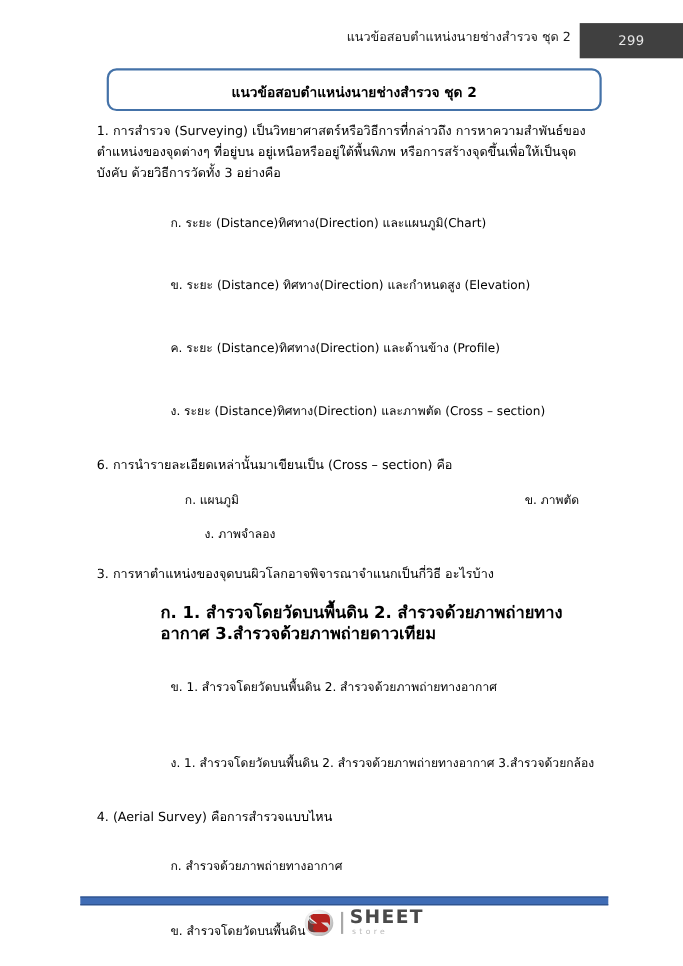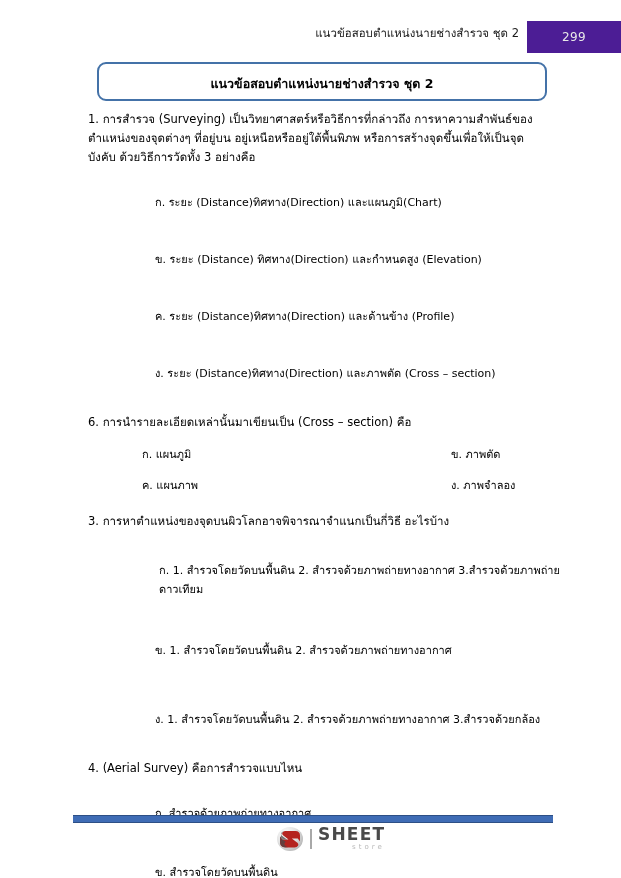--- a/index.html
+++ b/index.html
@@ -32,21 +32,21 @@
     line-height: 14px;
     white-space: nowrap;
     color: #1a1a1a;
   }
   .page-number-box {
     position: absolute;
     left: 527px;
     top: 21px;
     width: 94px;
     height: 32px;
-    background: #4c1d95;
+    background: #404040;
   }
   .page-number-text {
     position: absolute;
     width: 100%;
     top: 9px;
     text-align: center;
     color: #e8e8e8;
     font-size: 12px;
     letter-spacing: 0.3px;
   }
@@ -98,39 +98,39 @@
 
   .choice {
     font-size: 11px;
     font-weight: normal;
     line-height: 19px;
     margin: 13px;
     padding-left: 54px;
     width: 400px;
   }
   .choice-wrap {
-    font-size: 11px;
-    font-weight: normal;
-    line-height: 19px;
-    margin: 17px;
+    font-size: 15px;
+    font-weight: bold;
+    line-height: 19px;
+    margin: 4px;
     padding-left: 54px;
     width: 458px;
     box-sizing: border-box;
     text-indent: 0;
   }
   .choice-space { height: 12px; }
   .choice-space-lg { height: 14px; }
 
   .choice-row {
     display: flex;
     padding-left: 54px;
     font-size: 11px;
     line-height: 19px;
   }
-  .choice-col-a { width: 265px; flex: none; }
+  .choice-col-a { width: 265px; flex: none; margin-left: 26px; }
   .choice-col-b { flex: none; margin-left: 44px; }
 
   
   .footer-rule {
     position: absolute;
     left: 73px;
     top: 815px;
     width: 480px;
     height: 6px;
     background: #3f6cb5;
@@ -184,21 +184,20 @@
     color: #4a4a4a;
     letter-spacing: 1.2px;
     line-height: 17px;
   }
   .logo-store {
     font-size: 7px;
     color: #b9b9b9;
     letter-spacing: 3px;
     line-height: 9px;
     padding-left: 2px;
-    margin-left: 32px;
   }
 </style>
 </head>
 <body>
 
 <div class="header">
   <div class="header-title">แนวข้อสอบตำแหน่งนายช่างสำรวจ ชุด 2</div>
   <div class="page-number-box">
     <div class="page-number-text">299</div>
   </div>
@@ -224,21 +223,20 @@
   <div class="q-gap" style="height:17px"></div>
 
   <div class="question">6. การนำรายละเอียดเหล่านั้นมาเขียนเป็น (Cross – section) คือ</div>
   <div class="q-gap"></div>
   <div class="choice-row">
     <div class="choice-col-a">ก. แผนภูมิ</div>
     <div class="choice-col-b">ข. ภาพตัด</div>
   </div>
   <div class="choice-space"></div>
   <div class="choice-row">
-    <div class="choice-col-a">ค. แผนภาพ</div>
     <div class="choice-col-b">ง. ภาพจำลอง</div>
   </div>
 
   <div class="q-gap" style="height:17px"></div>
 
   <div class="question">3. การหาตำแหน่งของจุดบนผิวโลกอาจพิจารณาจำแนกเป็นกี่วิธี อะไรบ้าง</div>
   <div class="q-gap"></div>
   <div class="choice-wrap">ก. 1. สำรวจโดยวัดบนพื้นดิน 2. สำรวจด้วยภาพถ่ายทางอากาศ 3.สำรวจด้วยภาพถ่ายดาวเทียม</div>
   <div class="choice-space"></div>
   <div class="choice">ข. 1. สำรวจโดยวัดบนพื้นดิน 2. สำรวจด้วยภาพถ่ายทางอากาศ</div>

